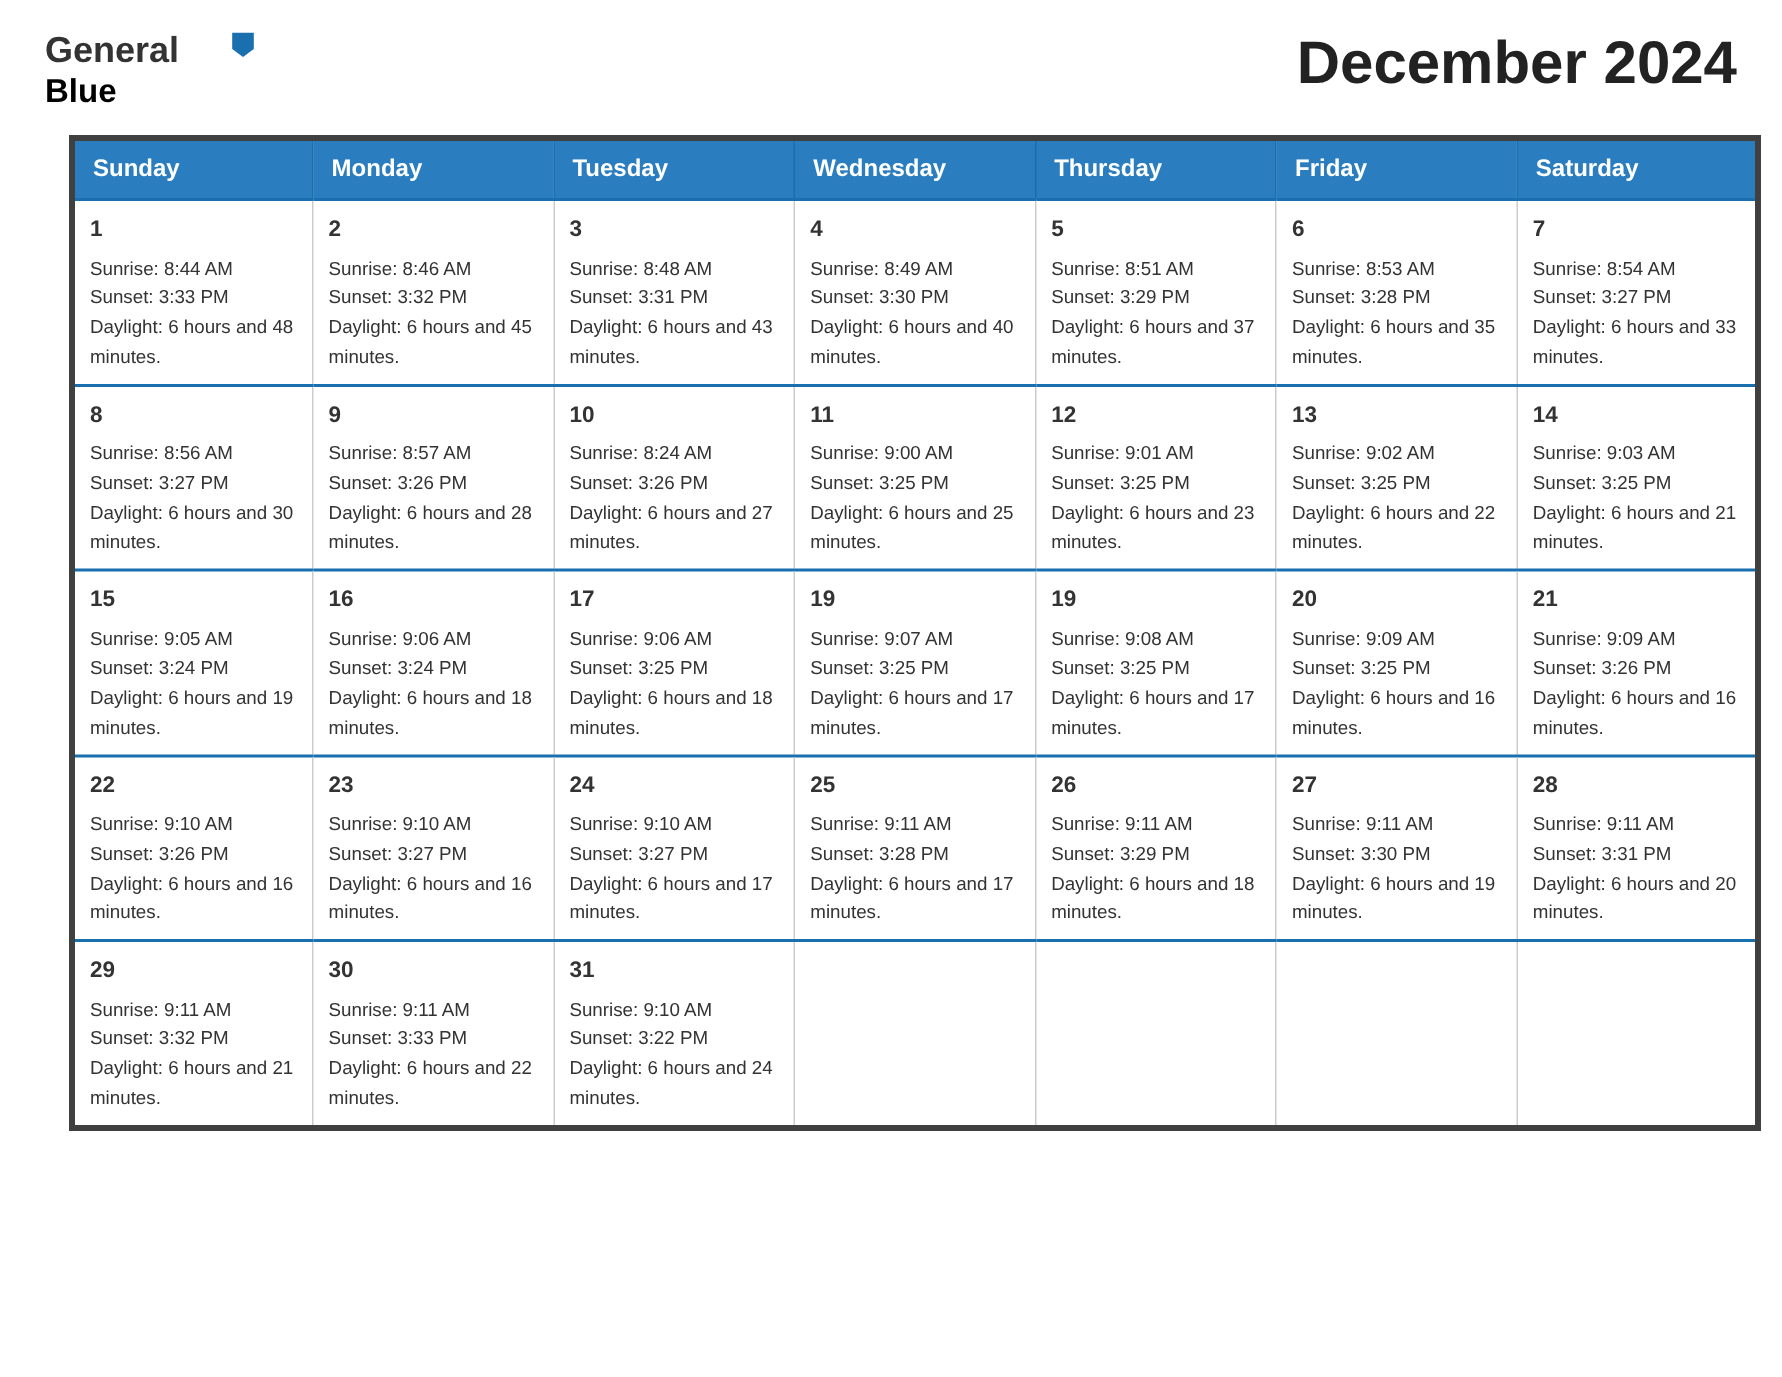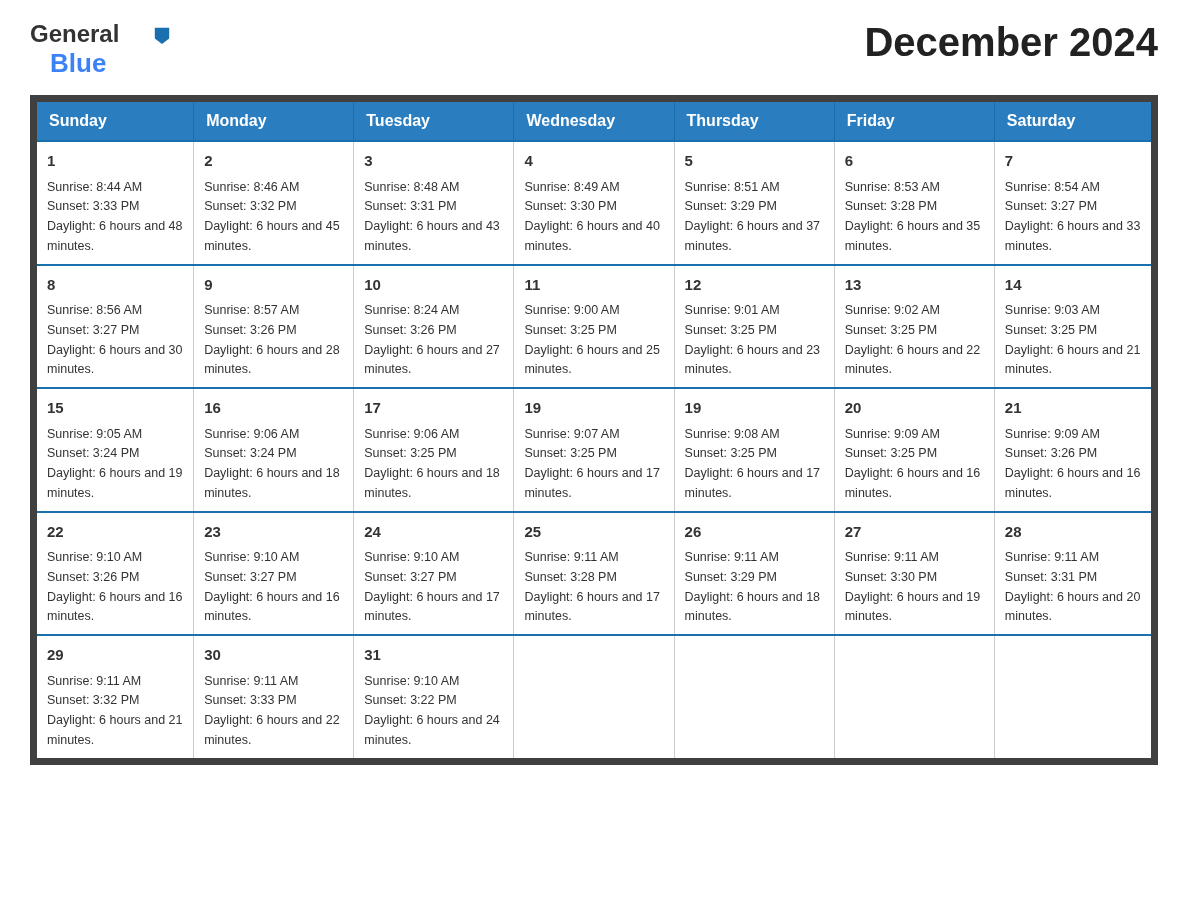--- a/index.html
+++ b/index.html
@@ -15,42 +15,43 @@
       justify-content: space-between;
       align-items: flex-start;
       margin-bottom: 16px;
     }
     .logo {
       display: flex;
       flex-direction: column;
       align-items: flex-start;
     }
     .logo-blue {
-      color: #3b82f6;
-      font-size: 26px;
+      color: #000000;
+      font-size: 22px;
       font-weight: bold;
-      margin-left: 20px;
+      margin-left: 0;
     }
     .title-block {
       text-align: right;
     }
     .month-title {
       font-size: 40px;
       font-weight: bold;
       color: #222;
     }
     .location {
       font-size: 20px;
       color: #555;
       margin-top: 4px;
     }
     .calendar {
       width: 100%;
       border-collapse: collapse;
-      border: 7px solid #404040;
+      border: 4px solid #404040;
+      margin-left: 16px;
     }
     .calendar thead tr th {
       background-color: #2a7ec0;
       color: #fff;
       font-size: 16px;
       font-weight: bold;
       padding: 10px 12px;
       text-align: left;
       border: 1px solid #1a6faf;
     }
@@ -73,21 +74,21 @@
     .day-info {
       font-size: 12.5px;
       color: #333;
     }
     .empty-cell {
       border: 1px solid #ccc;
       border-top: 2px solid #1a6faf;
     }
     .logo-row {
       display: flex;
-      align-items: flex-end;
+      align-items: flex-start;
       gap: 32px;
     }
     .logo-general {
       font-size: 24px;
       font-weight: bold;
       color: #333;
     }
     .logo-arrow {
       display: inline-block;
       margin-left: 2px;

